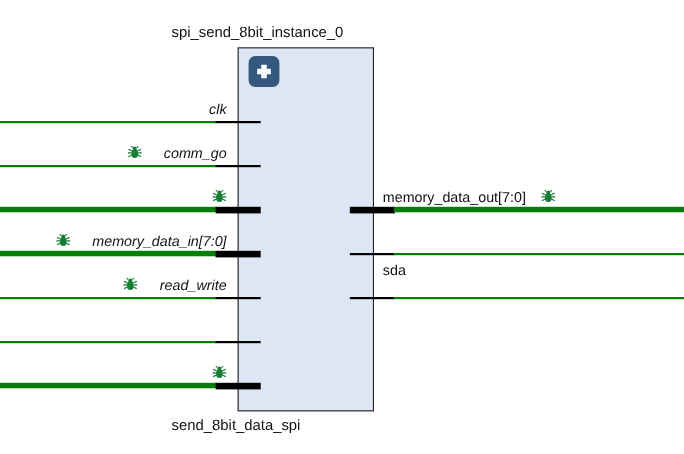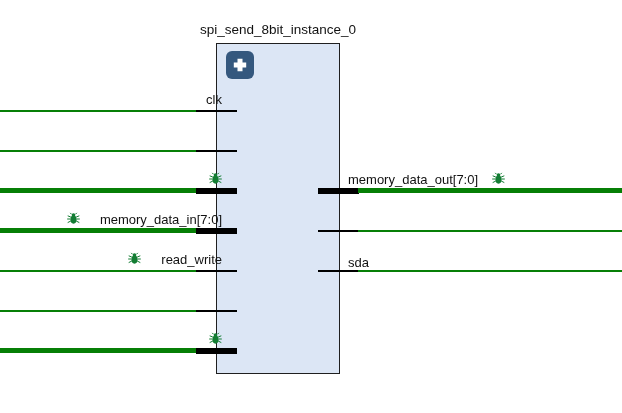--- a/index.html
+++ b/index.html
@@ -13,66 +13,86 @@
     position:absolute; left:216px; top:43px; width:122px; height:329px;
     background:var(--block-fill,#dce6f5);
     border:1px solid var(--block-border,#1f1f1f);
   }
   .plus-badge {
     position:absolute; left:226px; top:51px; width:28px; height:28px;
     background:var(--plus-bg,#35587e); border-radius:6px;
     display:flex; align-items:center; justify-content:center;
   }
   .diagram-caption {
-    position:absolute; left:156px; width:244px; text-align:center;
+    position:absolute; left:156px; width:244px; text-align:left;
     font-size:13.5px; line-height:16px; white-space:nowrap;
   }
   .caption-top    { top:22px; }
   .caption-bottom { top:379px; }
   .wire { position:absolute; background:var(--wire-green,#067f06); }
   .wire.thin   { height:2px; }
   .wire.thick  { height:5px; }
   .stub { position:absolute; background:var(--stub-black,#000); }
   .stub.thin  { height:2px; width:41px; }
   .stub.thick { height:6px; width:41px; }
   .stub.left  { left:196px; }
   .stub.right { left:318px; }
   .wire.left  { left:0;     width:197px; }
   .wire.right { left:358px; width:264px; }
   .port-row {
     position:absolute; height:18px; display:flex; align-items:center;
     font-size:13px; white-space:nowrap;
   }
-  .port-row.left  { left:16px;     width:206px; justify-content:flex-end;  column-gap:20px; }
+  .port-row.left  { left:0;     width:206px; justify-content:flex-end;  column-gap:20px;font-style:italic; }
   .port-row.right { left:348px; width:274px; justify-content:flex-start; column-gap:14px; }
   .bug { color:var(--bug-green,#137d33); display:block; }
 </style>
 </head>
 <body style="--wire-green: #067f06; --stub-black: #000000; --block-fill: #dce6f5; --block-border: #1f1f1f; --plus-bg: #35587e; --bug-green: #137d33;">
 
 <div class="canvas">
 
   <div class="diagram-caption caption-top">spi_send_8bit_instance_0</div>
+  <div class="diagram-caption caption-bottom">send_8bit_data_spi</div>
 
   <div class="ip-block"></div>
 
   <div class="plus-badge">
     <svg width="28" height="28" viewBox="0 0 28 28" aria-hidden="true">
       <path d="M14 7.8 V20.2 M7.8 14 H20.2" stroke="#ffffff" stroke-width="5" stroke-linecap="butt"></path>
     </svg>
   </div>
 
   <div class="wire thin left" style="top:109.5px"></div>
   <div class="stub thin left" style="top:109.5px"></div>
   <div class="port-row left" style="top:90.5px">
     <span>clk</span>
   </div>
 
   <div class="wire thin left" style="top:149.5px"></div>
   <div class="stub thin left" style="top:149.5px"></div>
+  <div class="port-row left" style="top:130.5px">
+    <span class="bug">
+      <svg width="13" height="13" viewBox="0 0 13 13">
+          <g stroke="currentColor" stroke-width="1" fill="none">
+            <path d="M4.6 2.3 3.2 0.9"></path>
+            <path d="M8.4 2.3 9.8 0.9"></path>
+            <path d="M3.8 5 0.7 3.8"></path>
+            <path d="M3.4 7 0.2 7"></path>
+            <path d="M3.8 9 0.7 10.6"></path>
+            <path d="M9.2 5 12.3 3.8"></path>
+            <path d="M9.6 7 12.8 7"></path>
+            <path d="M9.2 9 12.3 10.6"></path>
+          </g>
+          <circle cx="6.5" cy="3" r="1.8" fill="currentColor"></circle>
+          <ellipse cx="6.5" cy="7.6" rx="3.1" ry="4.1" fill="currentColor"></ellipse>
+        </svg>
+    </span>
+    <span>comm_go</span>
+  </div>
 
   <div class="wire thick left" style="top:188px"></div>
   <div class="stub thick left" style="top:187.5px"></div>
   <div class="port-row left" style="top:170.5px">
     <span class="bug">
       <svg width="13" height="13" viewBox="0 0 13 13">
           <g stroke="currentColor" stroke-width="1" fill="none">
             <path d="M4.6 2.3 3.2 0.9"></path>
             <path d="M8.4 2.3 9.8 0.9"></path>
             <path d="M3.8 5 0.7 3.8"></path>
@@ -176,17 +196,17 @@
           <ellipse cx="6.5" cy="7.6" rx="3.1" ry="4.1" fill="currentColor"></ellipse>
         </svg>
     </span>
   </div>
 
   <div class="stub thin right" style="top:229.5px"></div>
   <div class="wire thin right" style="top:229.5px"></div>
 
   <div class="stub thin right" style="top:269.5px"></div>
   <div class="wire thin right" style="top:269.5px"></div>
-  <div class="port-row right" style="top:253px">
+  <div class="port-row right" style="top:236px">
     <span>sda</span>
   </div>
 
 </div>
 
 </body></html>

